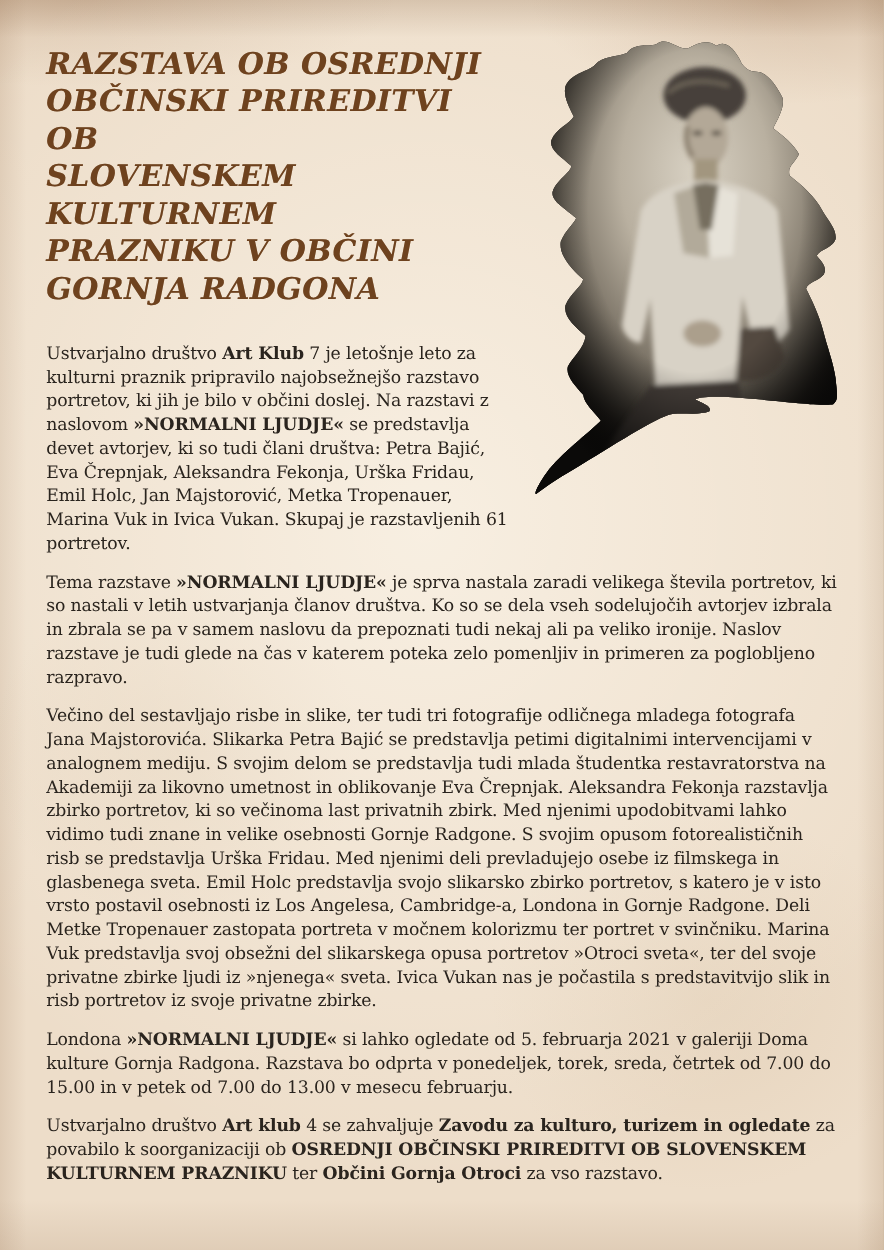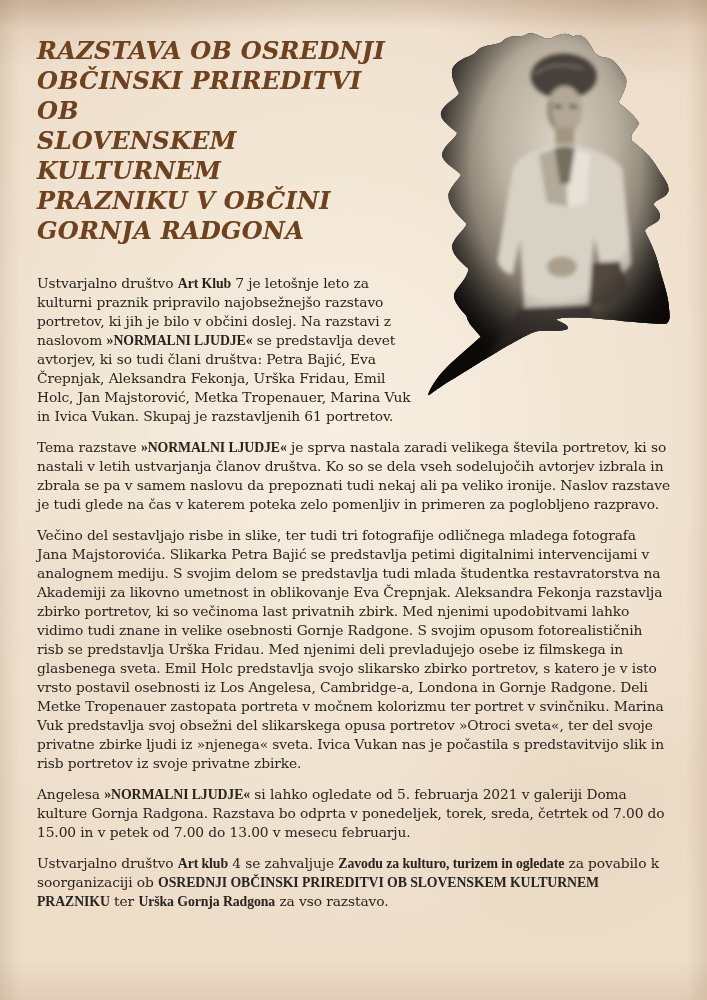--- a/index.html
+++ b/index.html
@@ -44,21 +44,21 @@
     text-shadow:0 0 .5px rgba(110,66,30,.4);
   }
   p.body{
     margin:0 0 12px 0;
     font-size:13.8px;
     line-height:19px;
     letter-spacing:-0.1px;
     color:#2a241e;
     text-align:left;
   }
-  p.body strong{font-weight:bold;font-family:Liberation Serif, serif;}
+  p.body strong{font-weight:bold;}
 </style>
 </head>
 <body>
 
 <div class="page">
 
   <svg class="silhouette" viewBox="0 0 265 400" xmlns="http://www.w3.org/2000/svg" aria-hidden="true">
     <defs>
       <radialGradient id="phbg" cx="52%" cy="30%" r="68%">
         <stop offset="0%" stop-color="#d8d1c3"></stop>
@@ -125,17 +125,17 @@
 PRAZNIKU V OBČINI
 GORNJA RADGONA</h1>
 
   <p class="body"><span>Ustvarjalno društvo </span><strong>Art Klub</strong><span> 7 je letošnje leto za kulturni praznik pripravilo najobsežnejšo razstavo portretov, ki jih je bilo v občini doslej. Na razstavi z naslovom </span><strong>»NORMALNI LJUDJE«</strong><span> se predstavlja devet avtorjev, ki so tudi člani društva: Petra Bajić, Eva Črepnjak, Aleksandra Fekonja, Urška Fridau, Emil Holc, Jan Majstorović, Metka Tropenauer, Marina Vuk in Ivica Vukan. Skupaj je razstavljenih 61 portretov.</span></p>
 
 
   <p class="body"><span>Tema razstave </span><strong>»NORMALNI LJUDJE«</strong><span> je sprva nastala zaradi velikega števila portretov, ki so nastali v letih ustvarjanja članov društva. Ko so se dela vseh sodelujočih avtorjev izbrala in zbrala se pa v samem naslovu da prepoznati tudi nekaj ali pa veliko ironije. Naslov razstave je tudi glede na čas v katerem poteka zelo pomenljiv in primeren za poglobljeno razpravo.</span></p>
 
   <p class="body"><span>Večino del sestavljajo risbe in slike, ter tudi tri fotografije odličnega mladega fotografa Jana Majstorovića. Slikarka Petra Bajić se predstavlja petimi digitalnimi intervencijami v analognem mediju. S svojim delom se predstavlja tudi mlada študentka restavratorstva na Akademiji za likovno umetnost in oblikovanje Eva Črepnjak. Aleksandra Fekonja razstavlja zbirko portretov, ki so večinoma last privatnih zbirk. Med njenimi upodobitvami lahko vidimo tudi znane in velike osebnosti Gornje Radgone. S svojim opusom fotorealističnih risb se predstavlja Urška Fridau. Med njenimi deli prevladujejo osebe iz filmskega in glasbenega sveta. Emil Holc predstavlja svojo slikarsko zbirko portretov, s katero je v isto vrsto postavil osebnosti iz Los Angelesa, Cambridge-a, Londona in Gornje Radgone. Deli Metke Tropenauer zastopata portreta v močnem kolorizmu ter portret v svinčniku. Marina Vuk predstavlja svoj obsežni del slikarskega opusa portretov »Otroci sveta«, ter del svoje privatne zbirke ljudi iz »njenega« sveta. Ivica Vukan nas je počastila s predstavitvijo slik in risb portretov iz svoje privatne zbirke.</span></p>
 
-  <p class="body"><span>Angelesa </span><strong>»NORMALNI LJUDJE«</strong><span> si lahko ogledate od 5. februarja 2021 v galeriji Doma kulture Gornja Radgona. Razstava bo odprta v ponedeljek, torek, sreda, četrtek od 7.00 do 15.00 in v petek od 7.00 do 13.00 v mesecu februarju.</span></p>
+  <p class="body"><span>Londona </span><strong>»NORMALNI LJUDJE«</strong><span> si lahko ogledate od 5. februarja 2021 v galeriji Doma kulture Gornja Radgona. Razstava bo odprta v ponedeljek, torek, sreda, četrtek od 7.00 do 15.00 in v petek od 7.00 do 13.00 v mesecu februarju.</span></p>
 
-  <p class="body"><span>Ustvarjalno društvo </span><strong>Art klub</strong><span> 4 se zahvaljuje </span><strong>Zavodu za kulturo, turizem in ogledate</strong><span> za povabilo k soorganizaciji ob </span><strong>OSREDNJI OBČINSKI PRIREDITVI OB SLOVENSKEM KULTURNEM PRAZNIKU</strong><span> ter </span><strong>Urška Gornja Radgona</strong><span> za vso razstavo.</span></p>
+  <p class="body"><span>Ustvarjalno društvo </span><strong>Art klub</strong><span> 4 se zahvaljuje </span><strong>Zavodu za kulturo, turizem in ogledate</strong><span> za povabilo k soorganizaciji ob </span><strong>OSREDNJI OBČINSKI PRIREDITVI OB SLOVENSKEM KULTURNEM PRAZNIKU</strong><span> ter </span><strong>Občini Gornja Otroci</strong><span> za vso razstavo.</span></p>
 
 </div>
 
 </body></html>

